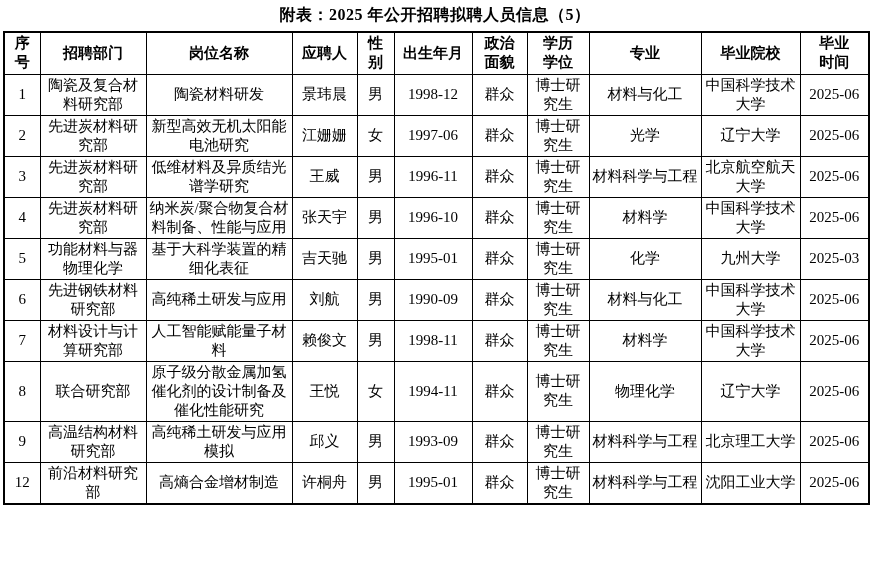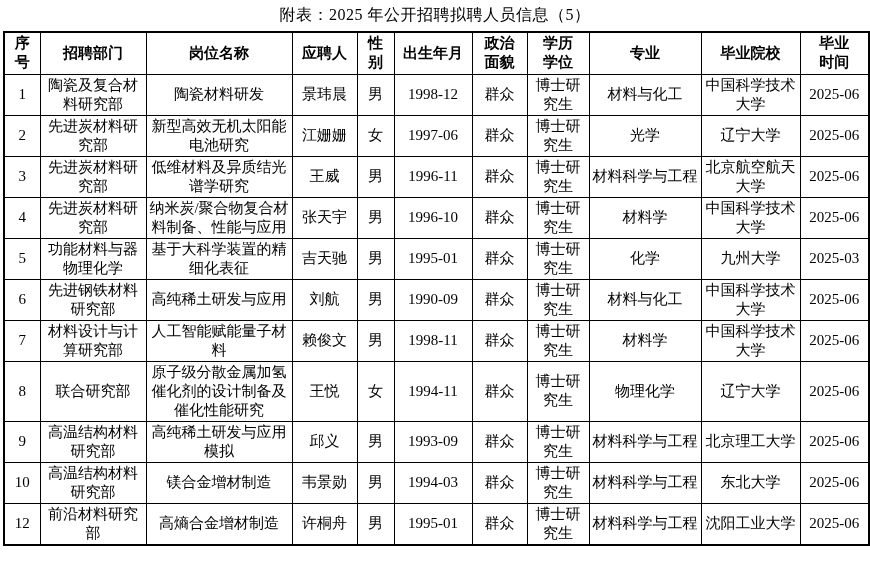--- a/index.html
+++ b/index.html
@@ -12,21 +12,21 @@
     font-family: "Liberation Serif", "DejaVu Serif", serif;
   }
   .page {
     width: 870px;
     height: 563px;
     overflow: hidden;
     box-sizing: border-box;
   }
   .doc-title {
     text-align: center;
-    font-weight: normal;
+    font-weight: bold;
     font-size: 16px;
     line-height: 20px;
     margin: 5px 0 6px 0;
     letter-spacing: 0.5px;
   }
   table.roster {
     border-collapse: collapse;
     table-layout: fixed;
     width: 864px;
     margin-left: 3px;
@@ -230,35 +230,20 @@
           <td>男</td>
           <td>1993-09</td>
           <td>群众</td>
           <td>博士研
 究生</td>
           <td>材料科学与工程</td>
           <td>北京理工大学</td>
           <td>2025-06</td>
         </tr>
         <tr>
-          <td>10</td>
-          <td>高温结构材料
-研究部</td>
-          <td>镁合金增材制造</td>
-          <td>韦景勋</td>
-          <td>男</td>
-          <td>1994-03</td>
-          <td>群众</td>
-          <td>博士研
-究生</td>
-          <td>材料科学与工程</td>
-          <td>东北大学</td>
-          <td>2025-06</td>
-        </tr>
-        <tr>
           <td>12</td>
           <td>前沿材料研究
 部</td>
           <td>高熵合金增材制造</td>
           <td>许桐舟</td>
           <td>男</td>
           <td>1995-01</td>
           <td>群众</td>
           <td>博士研
 究生</td>

